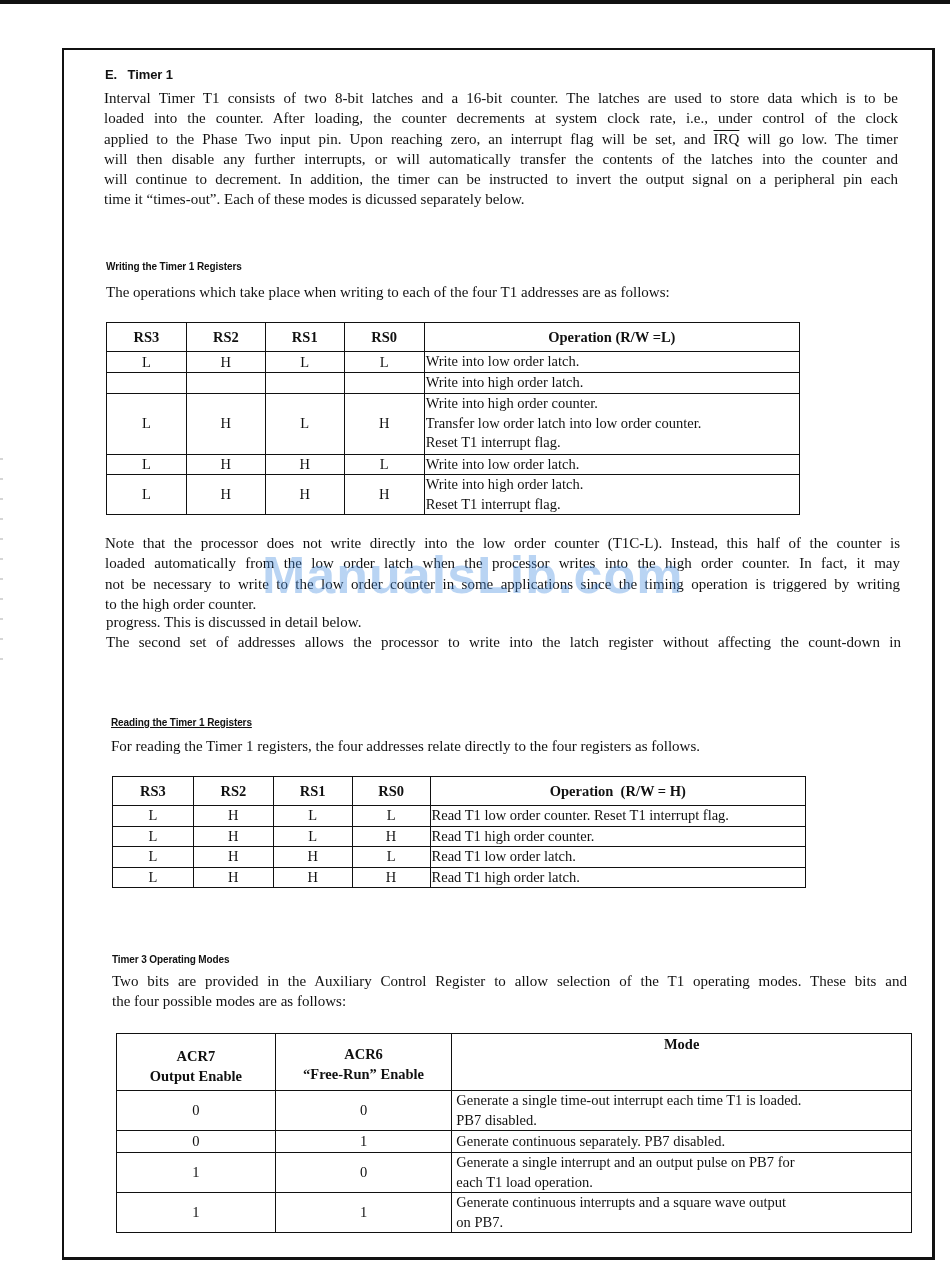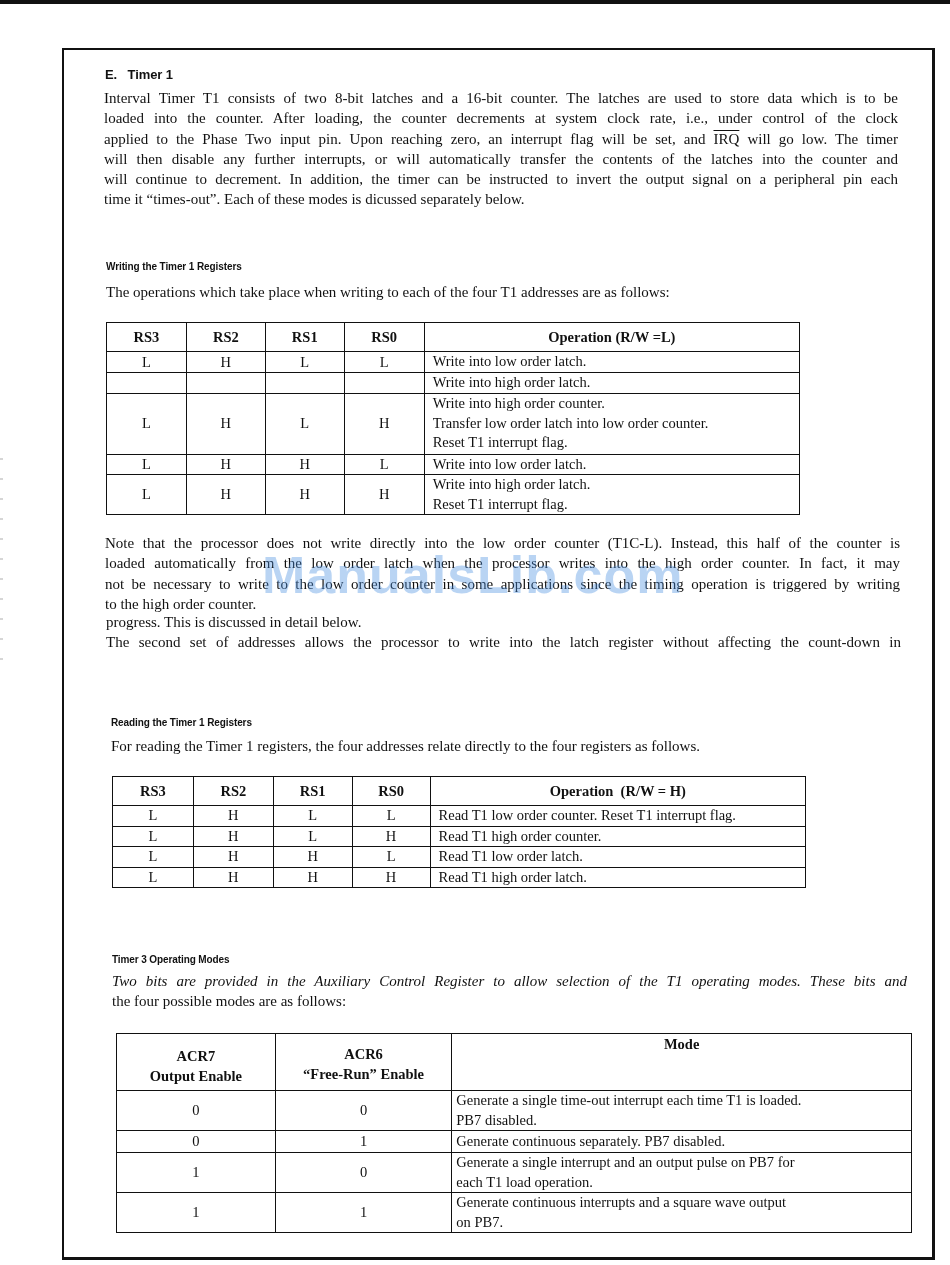--- a/index.html
+++ b/index.html
@@ -10,21 +10,21 @@
            border:2px solid #111; border-right-width:3px; border-bottom-width:3px; box-sizing:border-box; }
   .abs { position:absolute; }
   .h-sans { font-family:"Liberation Sans", "DejaVu Sans", sans-serif; font-weight:bold; font-size:10px; letter-spacing:-0.1px; }
   .para { font-size:15px; line-height:20.3px; text-align:justify; }
   .para p { margin:0; }
   .irq { text-decoration:overline; }
   table.grid { position:absolute; border-collapse:collapse; font-size:14.5px; }
   table.grid td, table.grid th { border:1.6px solid #111; padding:0 4px; }
   table.grid th { font-weight:bold; text-align:center; font-size:14.5px; }
   table.grid td.c { text-align:center; }
-  table.grid td.op { text-align:left; padding-left:8px; line-height:19.5px; }
+  table.grid td.op { text-align:left; padding-left:1px; line-height:19.5px; }
   .wm { position:absolute; left:262px; top:545px; font-family:"Liberation Sans", "DejaVu Sans", sans-serif;
         font-weight:bold; font-size:52px; color:#4a90e2; opacity:0.38; letter-spacing:1px; pointer-events:none; }
   .margin-specks { position:absolute; left:0; top:440px; width:3px; height:230px;
         background:repeating-linear-gradient(#fff 0 18px, #bbb 18px 20px); opacity:0.6; }
 </style>
 </head>
 <body>
 
 <div class="topline"></div>
 <div class="margin-specks"></div>
@@ -109,21 +109,21 @@
   <p style="text-align-last:justify;">Note that the processor does not write directly into the low order counter (T1C-L). Instead, this half of the counter is</p>
   <p style="text-align-last:justify;">loaded automatically from the low order latch when the processor writes into the high order counter. In fact, it may</p>
   <p style="text-align-last:justify;">not be necessary to write to the low order counter in some applications since the timing operation is triggered by writing</p>
   <p>to the high order counter.</p>
 </div>
 <div class="abs para" style="left:106px; top:612px; width:795px;">
   <p>progress. This is discussed in detail below.</p>
   <p style="text-align-last:justify;">The second set of addresses allows the processor to write into the latch register without affecting the count-down in</p>
 </div>
 
-<div class="abs h-sans" style="left:111px; top:717px;">Reading the Timer 1 Registers</div>
+<div class="abs h-sans" style="left:111px; top:717px;text-decoration:underline;">Reading the Timer 1 Registers</div>
 <div class="abs para" style="left:111px; top:736px; width:700px;">For reading the Timer 1 registers, the four addresses relate directly to the four registers as follows.</div>
 
 <table class="grid" style="left:112px; top:776px; width:694px;">
   <colgroup>
       <col style="width:81px">
       <col style="width:80px">
       <col style="width:79px">
       <col style="width:78px">
       <col style="width:376px">
     </colgroup>
@@ -161,21 +161,21 @@
     <td class="c">H</td>
     <td class="c">H</td>
     <td class="c">H</td>
     <td class="op">Read T1 high order latch.</td>
   </tr>
 </tbody>
   </table>
 
 <div class="abs h-sans" style="left:112px; top:954px;">Timer 3 Operating Modes</div>
 <div class="abs para" style="left:112px; top:971px; width:795px;">
-  <p style="text-align-last:justify;font-style:italic;">Two bits are provided in the Auxiliary Control Register to allow selection of the T1 operating modes. These bits and</p>
+  <p style="text-align-last:justify;">Two bits are provided in the Auxiliary Control Register to allow selection of the T1 operating modes. These bits and</p>
   <p>the four possible modes are as follows:</p>
 </div>
 
 <table class="grid" style="left:116px; top:1033px; width:796px;">
   <colgroup>
       <col style="width:143px">
       <col style="width:159px">
       <col style="width:414px">
     </colgroup>
   <tbody>

